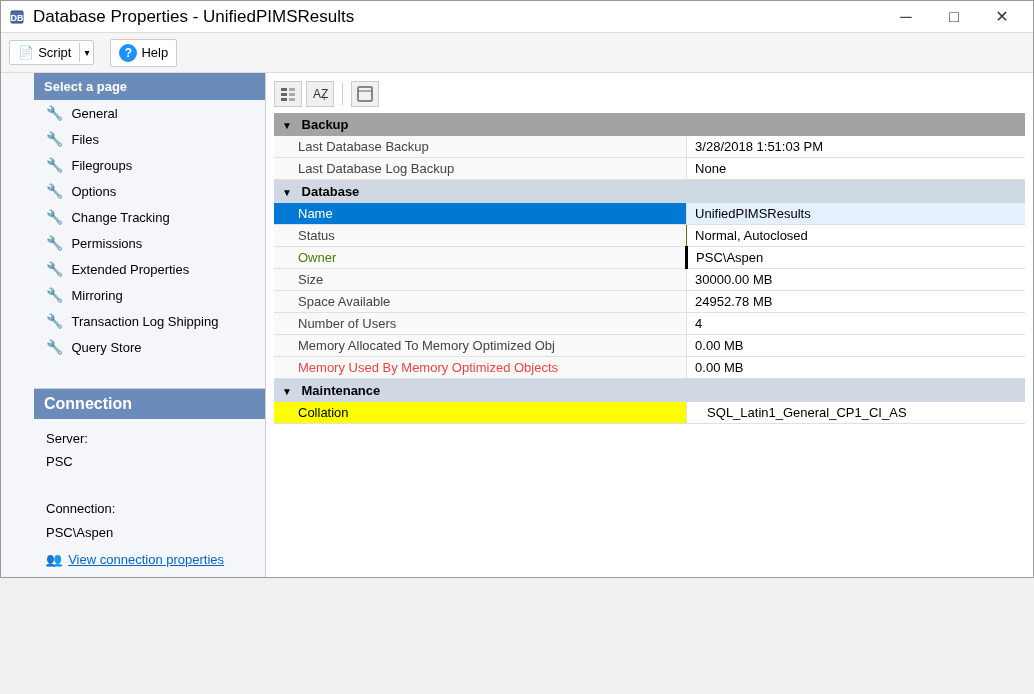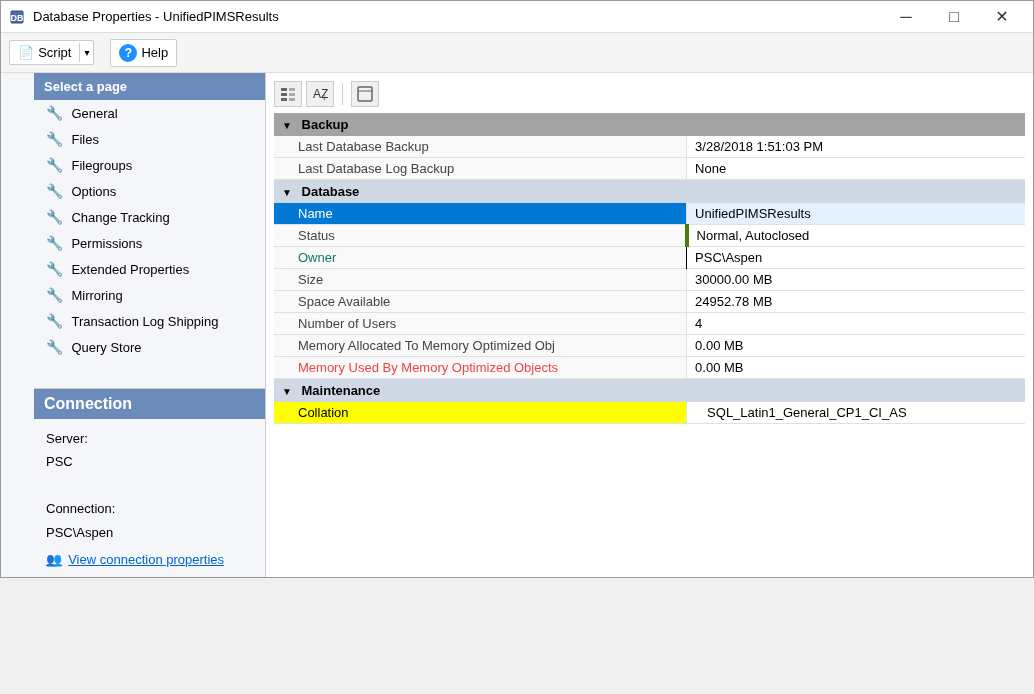--- a/index.html
+++ b/index.html
@@ -31,21 +31,21 @@
     .titlebar-icon {
       width: 16px;
       height: 16px;
       margin-right: 8px;
       display: flex;
       align-items: center;
       justify-content: center;
     }
     .titlebar-title {
       flex: 1;
-      font-size: 13px;
+      font-size: 17px;
       color: #000;
     }
     .titlebar-controls {
       display: flex;
       gap: 2px;
     }
     .titlebar-btn {
       width: 46px;
       height: 30px;
       display: flex;
@@ -341,25 +341,25 @@
               <td colspan="2" style="background:#d0d8e4;font-weight:bold;padding:4px 8px;">
     <span style="font-size:10px;margin-right:6px;">▼</span>
     <span>Database</span>
   </td>
             </tr>
             <tr style="border-bottom: 1px solid rgb(224, 224, 224);">
       <td style="padding:3px 8px 3px 24px;border-right:1px solid #e0e0e0;color:#444;background:#0078d4;color:#fff;">Name</td>
       <td style="padding:3px 8px;color:#000;background:#e5f0ff;">UnifiedPIMSResults</td>
     </tr>
             <tr style="border-bottom: 1px solid rgb(224, 224, 224);">
-      <td style="padding:3px 8px 3px 24px;border-right:4px solid #4d7c0f;color:#444;background:#f9f9f9;">Status</td>
+      <td style="padding:3px 8px 3px 24px;border-right:1px solid #4d7c0f;color:#444;background:#f9f9f9;">Status</td>
       <td style="padding:3px 8px;color:#000;">Normal, Autoclosed</td>
     </tr>
             <tr style="border-bottom: 1px solid rgb(224, 224, 224);">
-      <td style="padding:3px 8px 3px 24px;border-right:1px solid #000000;color:#0f766e;background:#f9f9f9;">Owner</td>
+      <td style="padding:3px 8px 3px 24px;border-right:3px solid #000000;color:#4d7c0f;background:#f9f9f9;">Owner</td>
       <td style="padding:3px 8px;color:#000;">PSC\Aspen</td>
     </tr>
             <tr style="border-bottom: 1px solid rgb(224, 224, 224);">
       <td style="padding:3px 8px 3px 24px;border-right:1px solid #e0e0e0;color:#444;background:#f9f9f9;">Size</td>
       <td style="padding:3px 8px;color:#000;">30000.00 MB</td>
     </tr>
             <tr style="border-bottom: 1px solid rgb(224, 224, 224);">
       <td style="padding:3px 8px 3px 24px;border-right:1px solid #e0e0e0;color:#444;background:#f9f9f9;">Space Available</td>
       <td style="padding:3px 8px;color:#000;">24952.78 MB</td>
     </tr>

